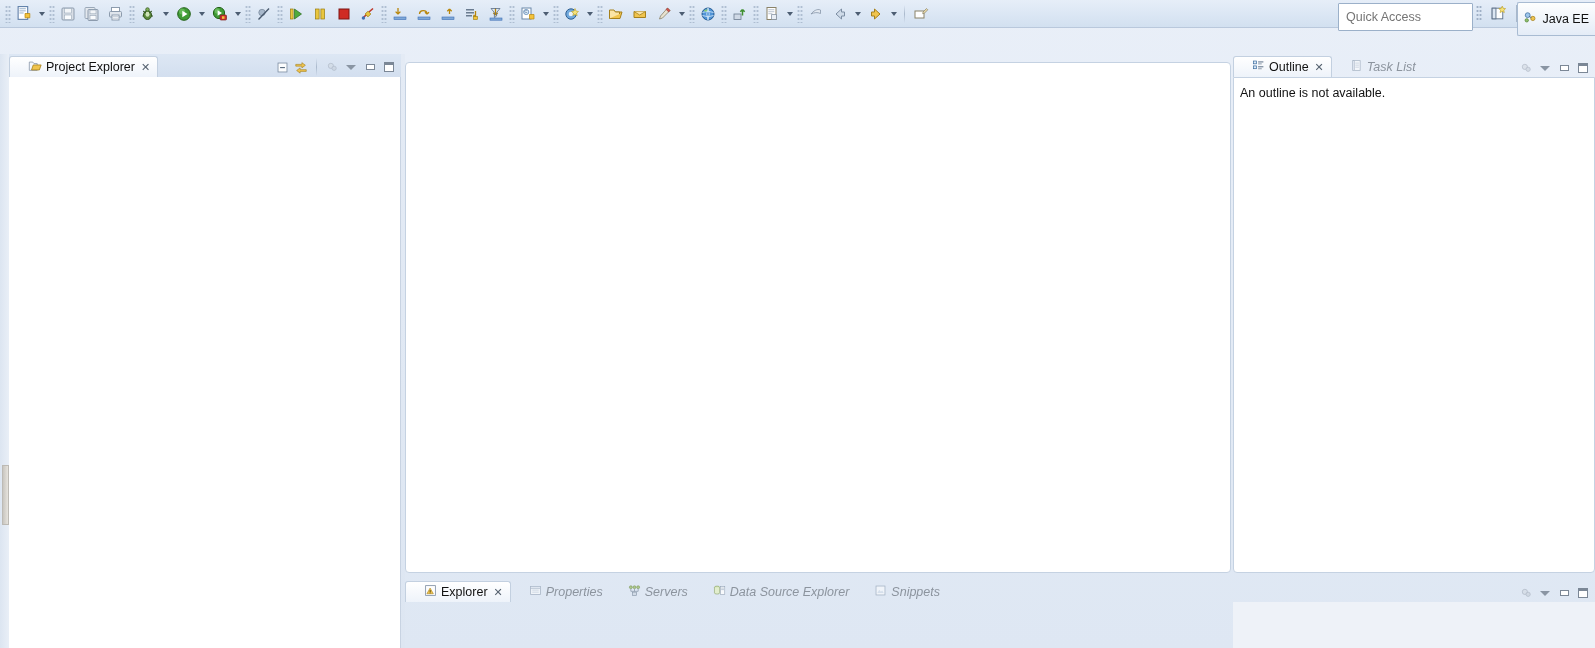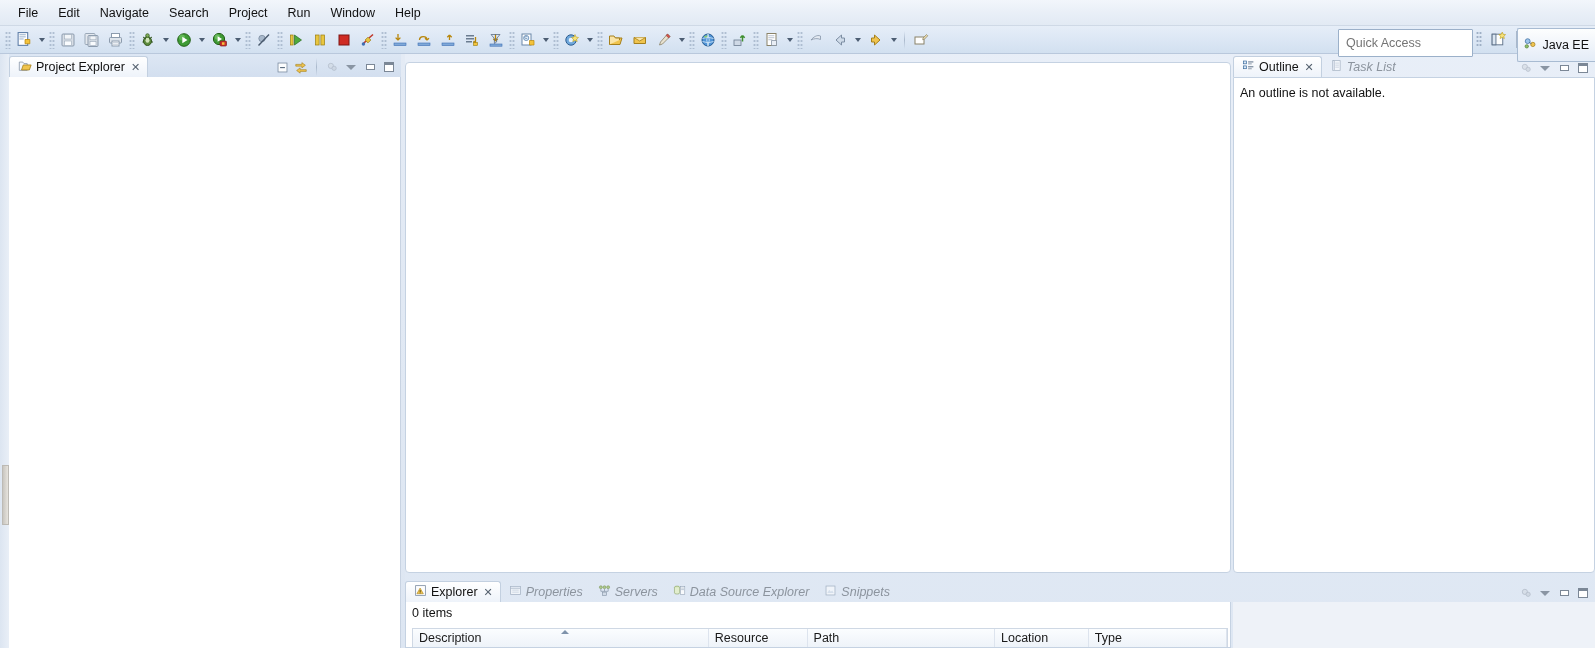--- a/index.html
+++ b/index.html
@@ -55,21 +55,21 @@
   
   .workbench{position:absolute;left:0;top:54px;right:0;bottom:0;}
 
   .leftedge{position:absolute;left:0;top:0;width:9px;height:100%;
             background:linear-gradient(to right,#dce5f1,#e9eff7);}
   .leftedge .track{position:absolute;left:2px;top:411px;width:5px;height:58px;
             background:linear-gradient(to right,#c9c6c0,#e6e3dd);border:1px solid #bdbab4;}
 
   
   .viewtabs{height:22px;display:flex;align-items:flex-end;position:relative;}
-  .vtab{height:21px;display:flex;align-items:center;gap:4px;padding:0 7px 0 8px;
+  .vtab{height:21px;display:flex;align-items:center;gap:4px;padding:0 7px 0 18px;
         font-size:12.5px;color:#111;box-sizing:border-box;position:relative;}
   .vtab.active{background:linear-gradient(to bottom,#ffffff,#eef3fa);
      border:1px solid #c3d0e0;border-bottom:0;border-radius:3px 3px 0 0;}
   .vtab.inactive{color:#8c949e;font-style:italic;}
   .vtab .x{font-size:11px;color:#55616f;margin-left:2px;line-height:1;}
   .vactions{position:absolute;right:4px;bottom:1px;display:flex;align-items:center;gap:3px;}
   .vbtn{width:16px;height:16px;display:flex;align-items:center;justify-content:center;cursor:default;}
   .tri-down{width:0;height:0;border-left:5px solid transparent;border-right:5px solid transparent;
             border-top:5px solid #8a95a3;}
   .min-ic{width:9px;height:6px;border:1px solid #7b8796;box-sizing:border-box;background:#fff;}
@@ -116,30 +116,20 @@
   .outline .msg{padding:8px 0 0 6px;font-size:12.5px;color:#111;}
   .rbottom{position:absolute;left:2px;top:525px;right:0;bottom:0;}
   .rbottom .tabrow{height:23px;position:relative;}
   .rbottom .body{position:absolute;left:0;top:23px;right:0;bottom:0;background:#eef2f8;}
 </style>
 </head>
 <body>
 
 <div class="app">
 
-  <div class="menubar">
-    <div class="menu-item">File</div>
-    <div class="menu-item">Edit</div>
-    <div class="menu-item">Navigate</div>
-    <div class="menu-item">Search</div>
-    <div class="menu-item">Project</div>
-    <div class="menu-item">Run</div>
-    <div class="menu-item">Window</div>
-    <div class="menu-item">Help</div>
-  </div>
 
   <div class="toolbar">
     <div class="dotsep"></div>
 
     <div class="tbtn">
       <svg width="17" height="17" viewBox="0 0 16 16">
         <rect x="2" y="1.5" width="9" height="12" fill="#fff" stroke="#5b7ca6"></rect>
         <rect x="3.2" y="3" width="6" height="1" fill="#9fb6cf"></rect>
           <rect x="3.2" y="5" width="6" height="1" fill="#9fb6cf"></rect>
         <rect x="3.2" y="7" width="4" height="1" fill="#9fb6cf"></rect>
@@ -518,34 +508,20 @@
           <span>Data Source Explorer</span>
         </div>
         <div class="vtab inactive">
           <span>
             <svg width="13" height="13" viewBox="0 0 16 16" opacity=".55">
               <rect x="2.5" y="2.5" width="11" height="11" fill="#fff" stroke="#7d8ea3"></rect>
               <path d="M4 11 L6.5 7 L8.5 9.5 L10 8 L12 11 Z" fill="#cdd9e6"></path>
             </svg>
           </span>
           <span>Snippets</span>
-        </div>
-      </div>
-      <div class="body">
-        <div class="items-count">0 items</div>
-        <div class="mtable">
-          <div class="mhead">
-            <div style="width:300px">Description
-              <span class="sortmark"></span>
-            </div>
-            <div style="width:100px">Resource</div>
-            <div style="width:190px">Path</div>
-            <div style="width:95px">Location</div>
-            <div style="width:140px">Type</div>
-          </div>
         </div>
       </div>
     </div>
 
     <div class="right">
 
       <div class="outline">
         <div class="tabrow viewtabs">
           <div class="vtab active">
             <span>

